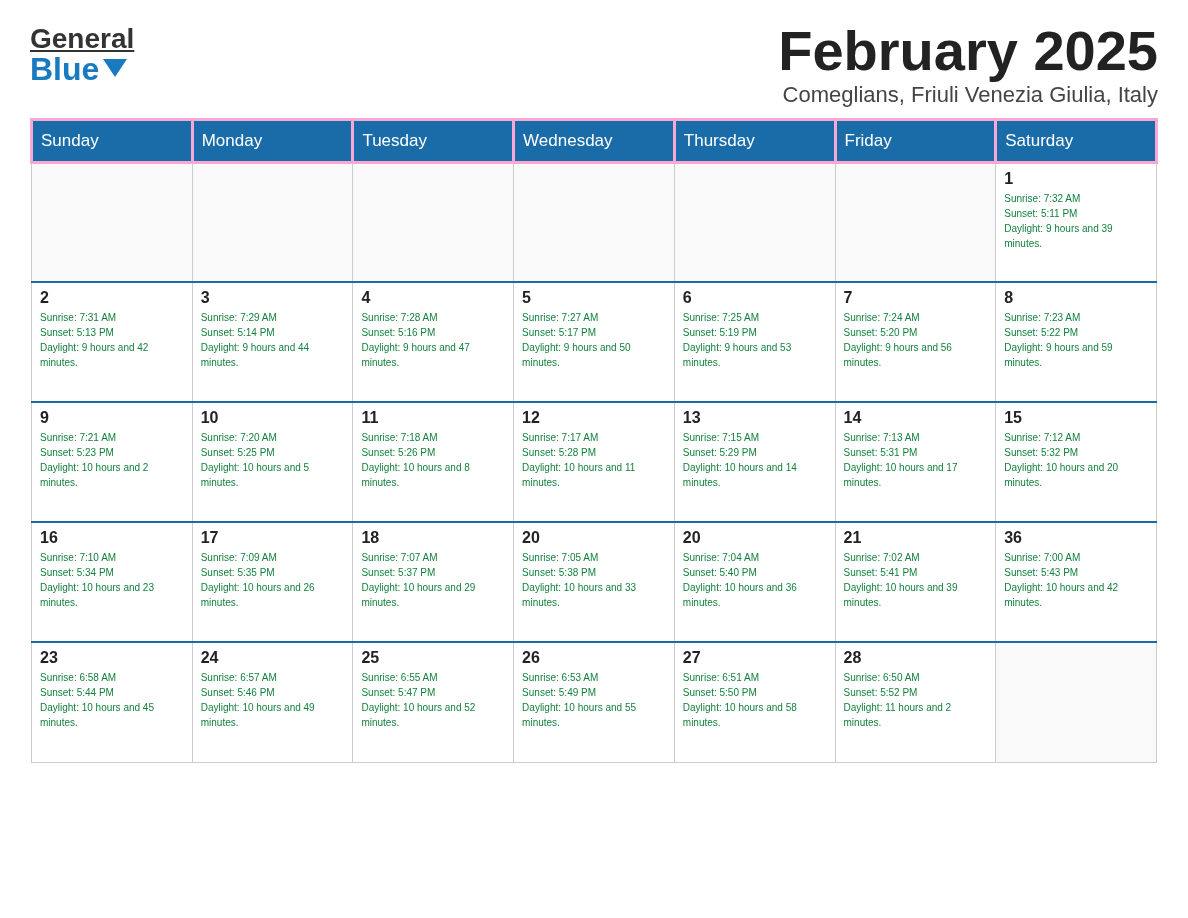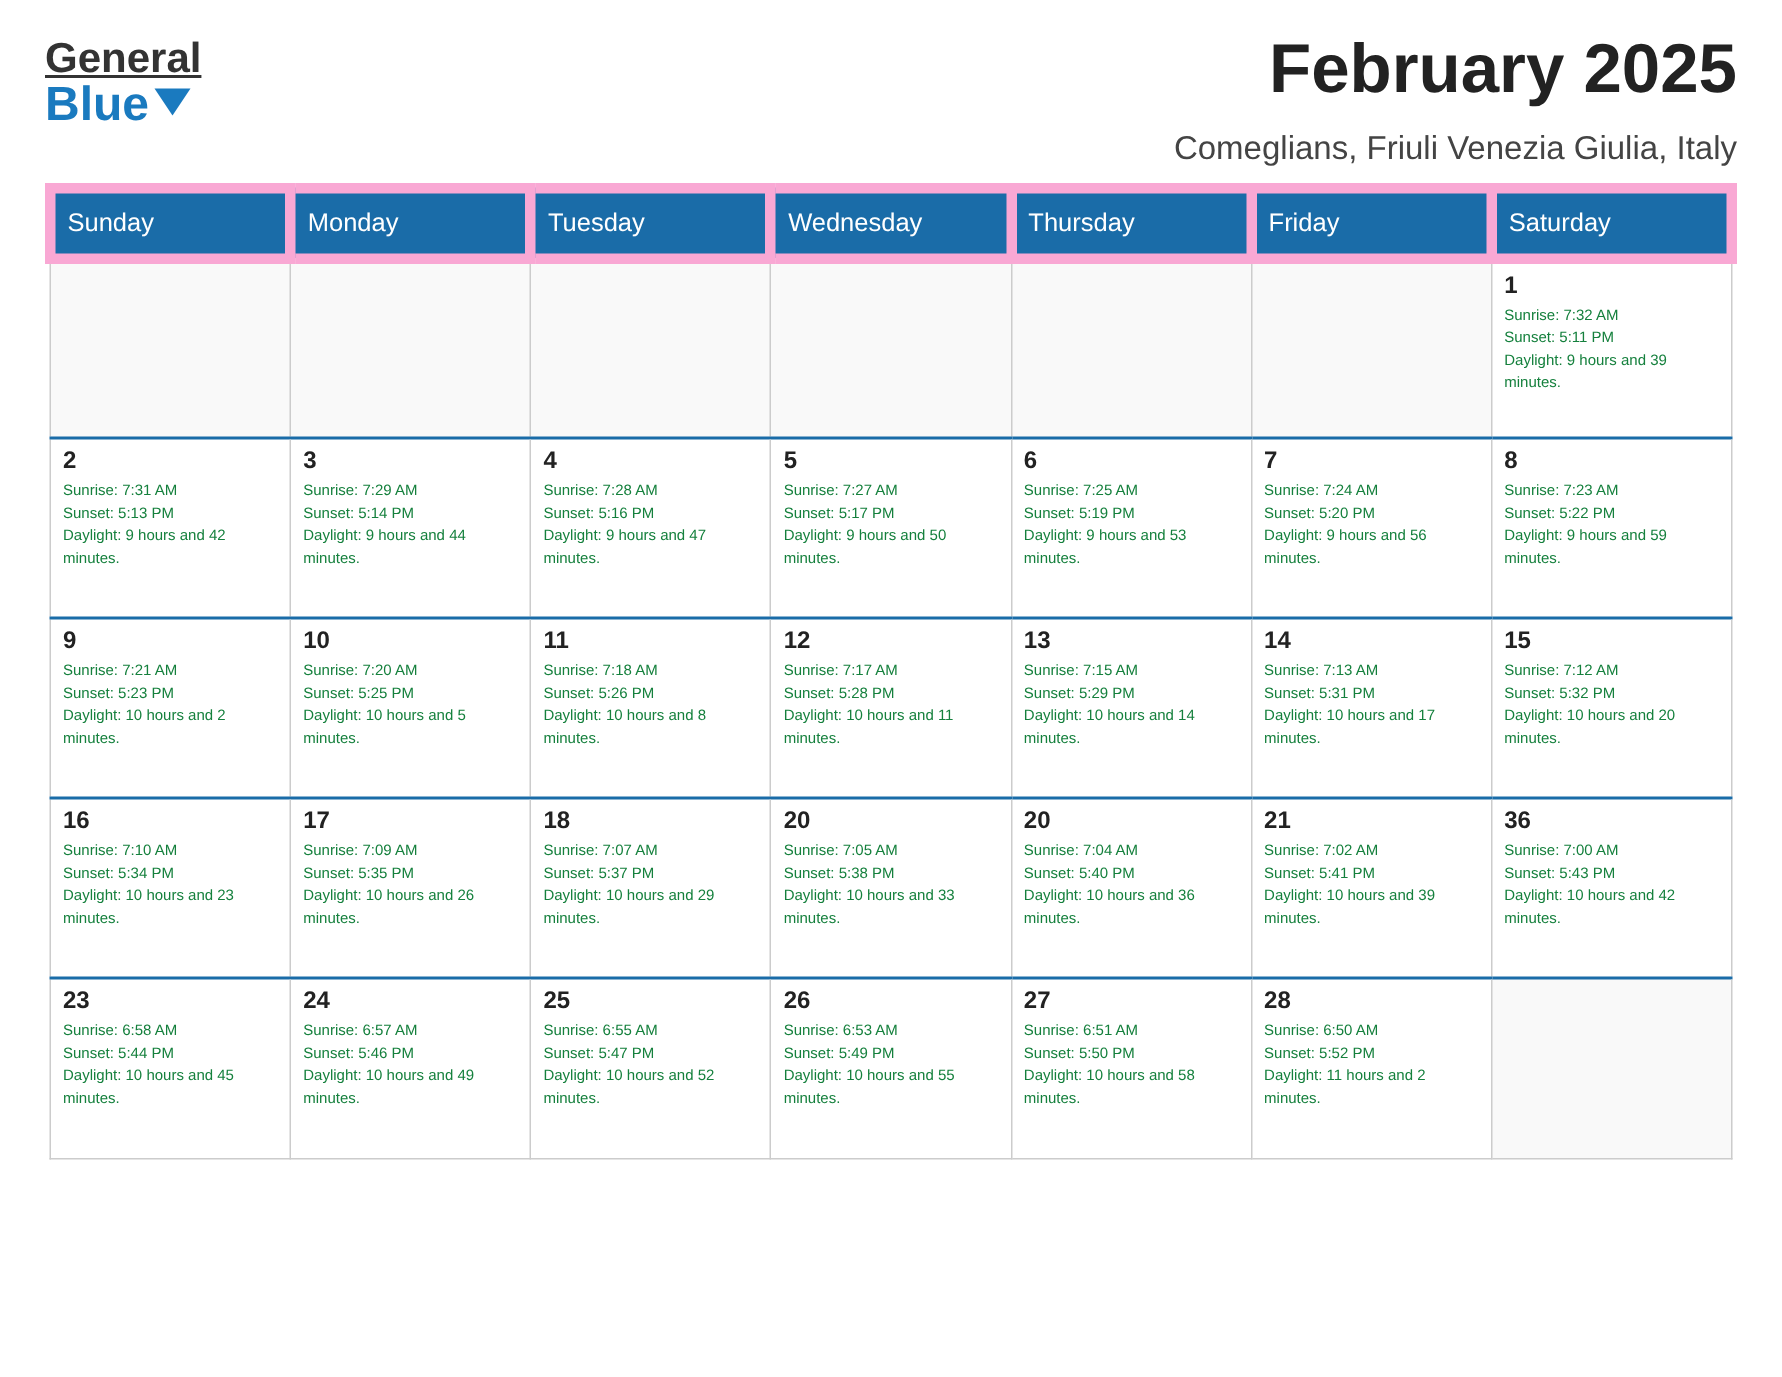--- a/index.html
+++ b/index.html
@@ -43,43 +43,43 @@
       border-left: 12px solid transparent;
       border-right: 12px solid transparent;
       border-top: 18px solid #1a7abf;
       margin-left: 4px;
       margin-bottom: 2px;
     }
     .title-section {
       text-align: right;
     }
     .month-title {
-      font-size: 46px;
+      font-size: 56px;
       font-weight: bold;
       color: #222;
       line-height: 1.1;
     }
     .location {
       font-size: 22px;
       color: #444;
-      margin-top: 15px;
+      margin-top: 0;
     }
     .calendar {
       width: 100%;
       border-collapse: collapse;
       margin-top: 10px;
     }
     .calendar th {
       background-color: #1a6ca8;
       color: #fff;
       padding: 10px 8px;
       text-align: left;
       font-size: 17px;
       font-weight: normal;
-      border: 7px solid #f9a8d4;
+      border: 3px solid #f9a8d4;
     }
     .calendar td {
       border: 1px solid #ccc;
       vertical-align: top;
       padding: 6px 8px;
       width: 14.28%;
       min-height: 120px;
       height: 120px;
     }
     .calendar tr:first-child td {

